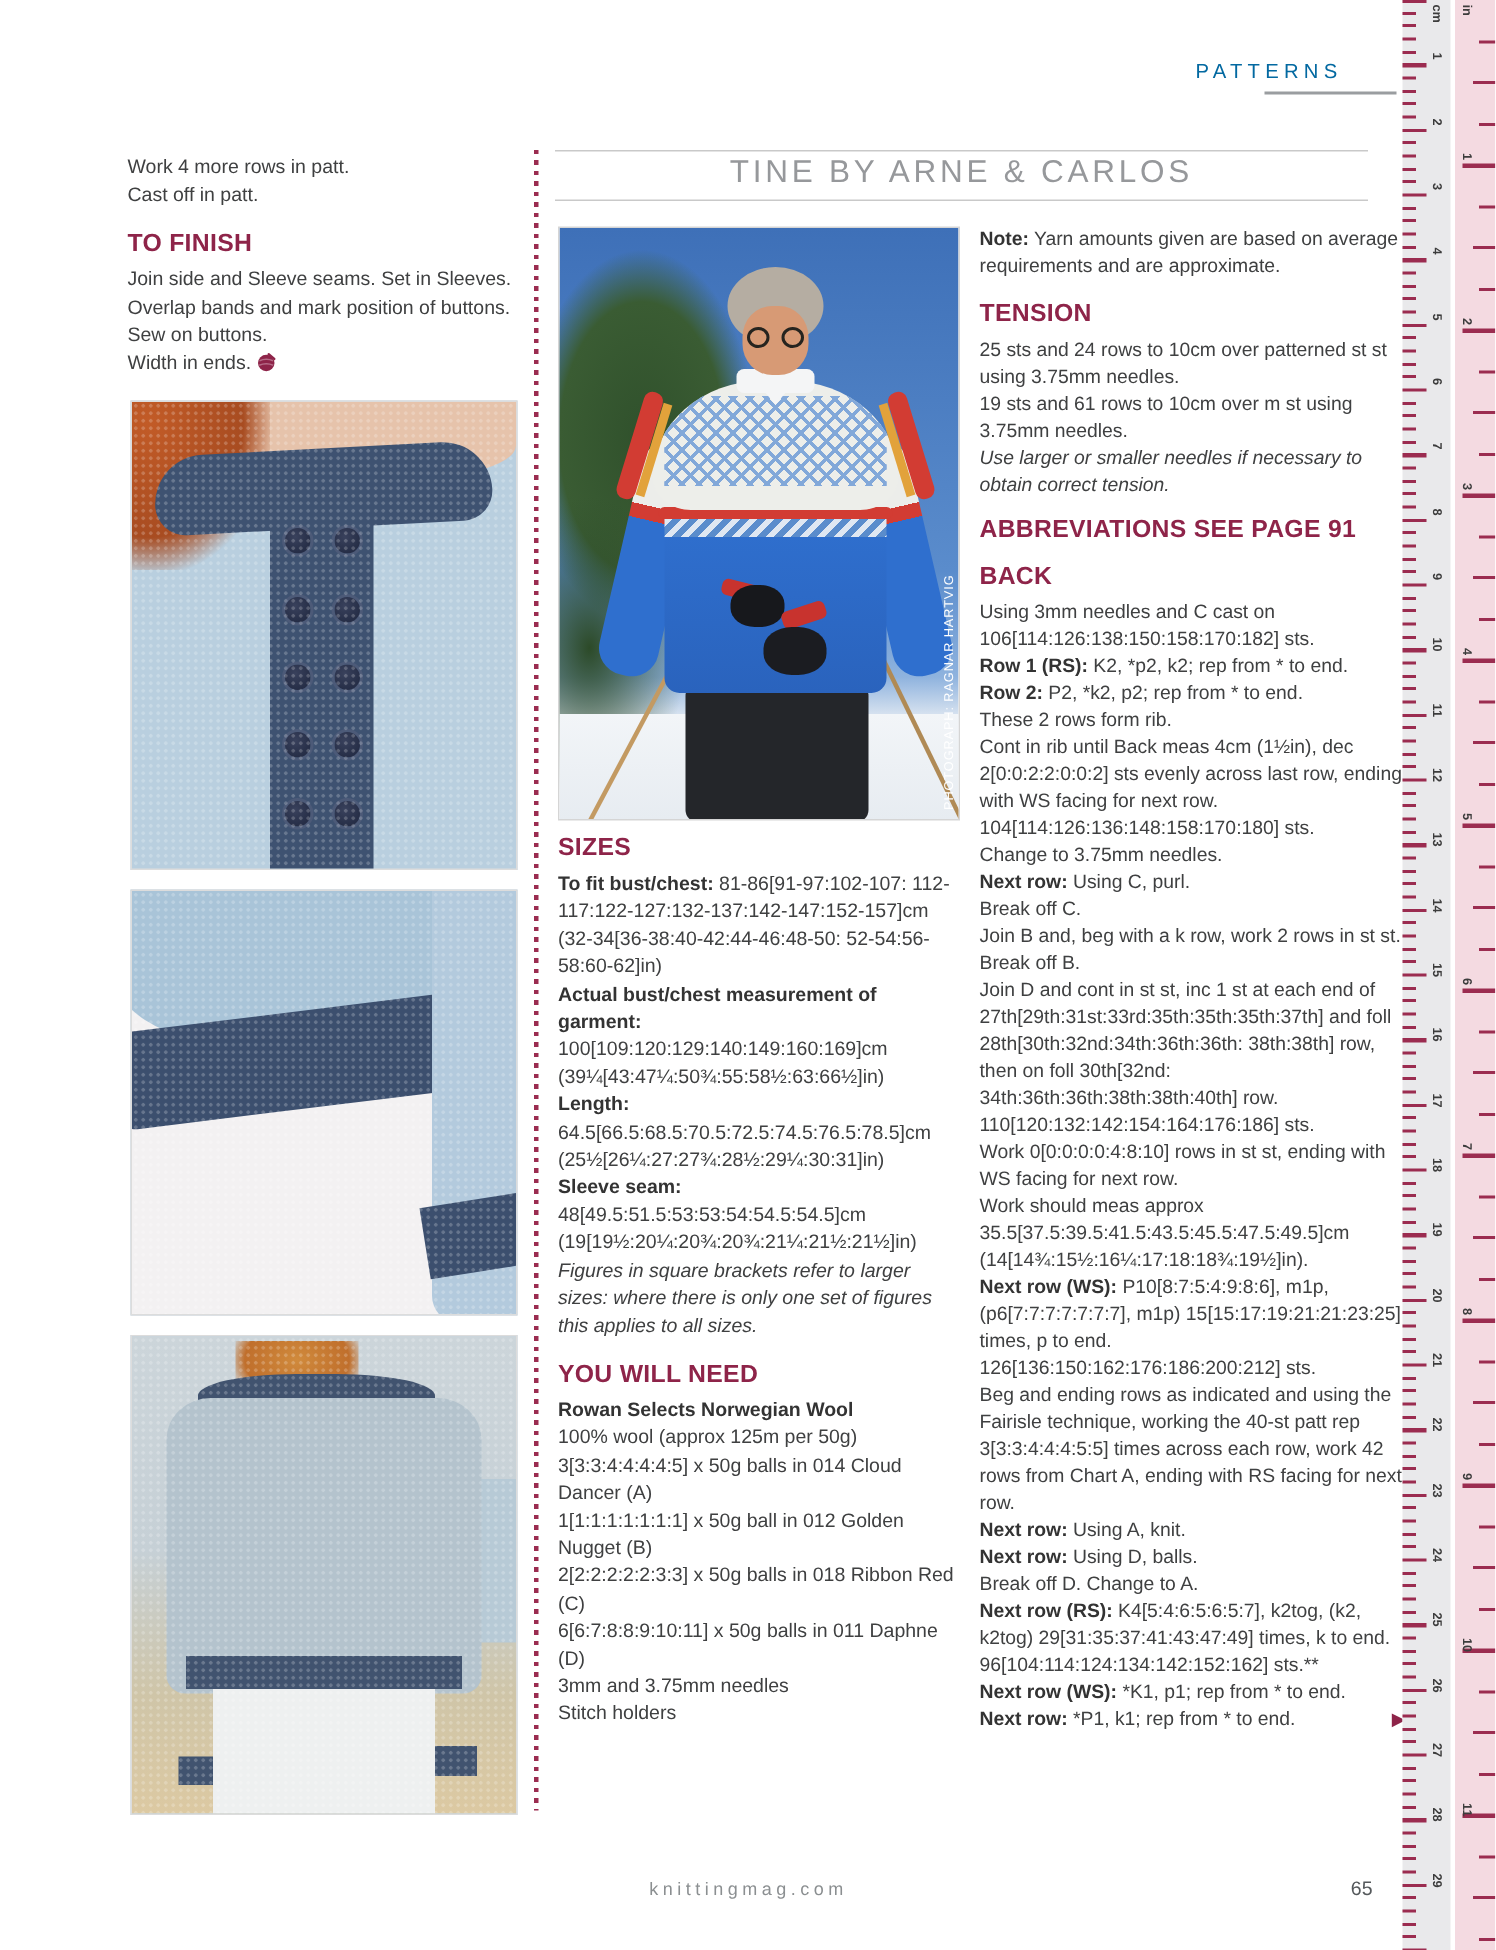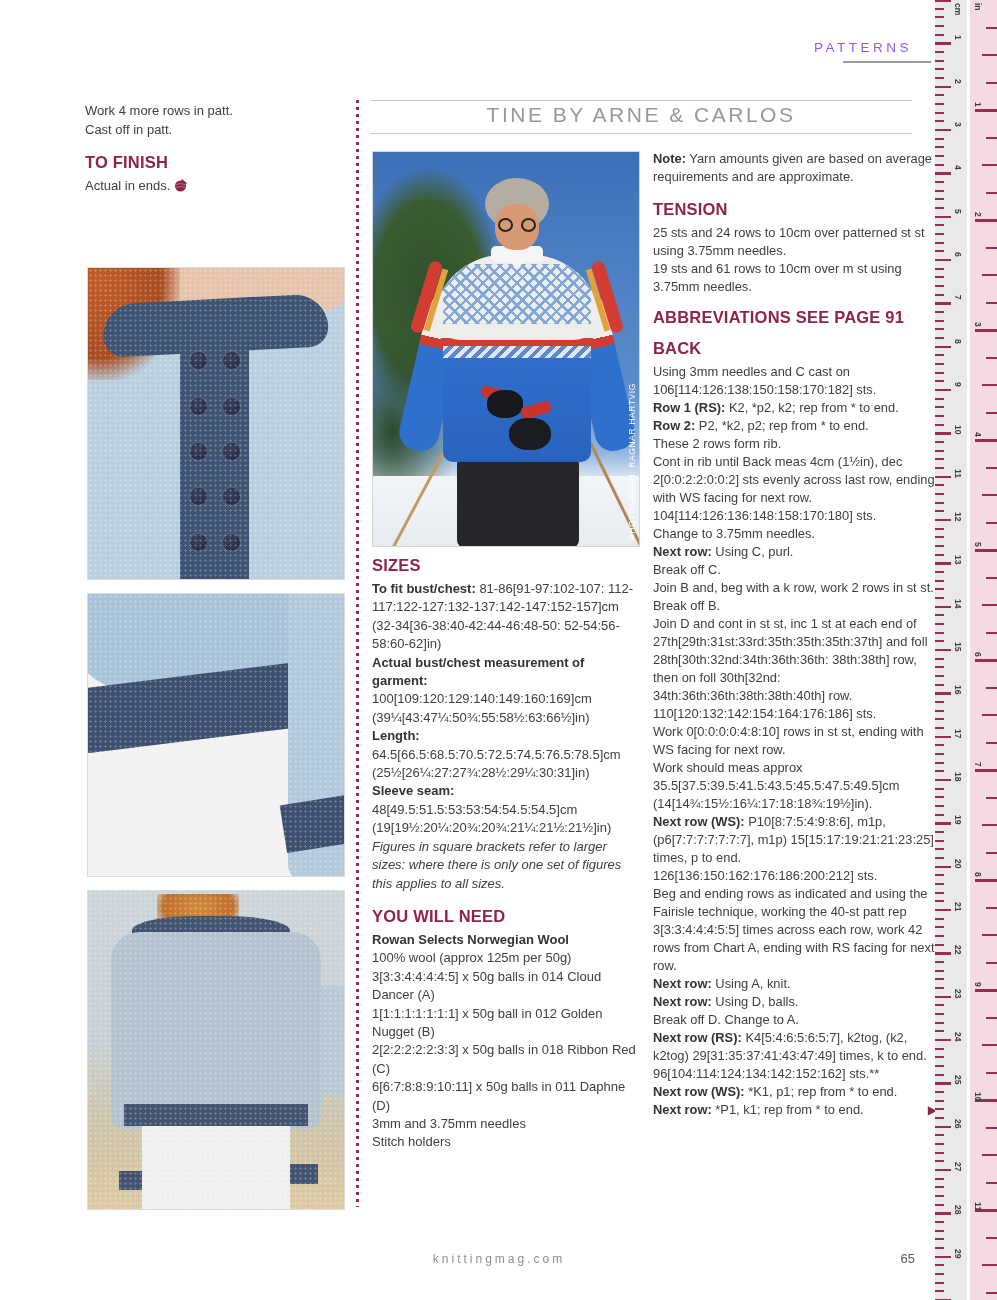--- a/index.html
+++ b/index.html
@@ -15,22 +15,22 @@
         font-family:"Liberation Sans",sans-serif;color:var(--body-text);}
 
   
   .para{font-size:13px;line-height:18.4px;}
   .para b{font-weight:bold;color:#333;}
   .italic{font-style:italic;}
   .h-section{color:var(--heading);font-size:16.5px;font-weight:bold;letter-spacing:.2px;
              margin:14px 0 5px;white-space:nowrap;}
 
   
-  .patterns{position:absolute;left:780px;top:40px;width:132px;text-align:right;
-            font-size:13.5px;letter-spacing:3.5px;color:#8b5cf6;}
+  .patterns{position:absolute;left:780px;top:40px;width:132px;text-align:center;
+            font-size:13.5px;letter-spacing:3.5px;color:#0369a1;}
   .patterns-rule{position:absolute;left:843px;top:61px;width:88px;height:2px;background:#9a9da0;}
   .footer-url{position:absolute;left:85px;top:1252px;width:828px;text-align:center;
               font-size:12px;letter-spacing:3px;color:#8b8f91;}
   .page-num{position:absolute;right:82px;top:1251px;font-size:13px;color:#55595c;}
 
   
   .title-line{position:absolute;left:370px;width:542px;height:1px;background:#c9c9c9;}
   .page-title{position:absolute;left:370px;top:103px;width:542px;text-align:center;
               font-size:21px;letter-spacing:2.5px;color:var(--title-gray);font-weight:normal;}
 
@@ -149,22 +149,23 @@
 
   <div class="dotted-sep"></div>
 
   <div class="left-col">
     <div>
 
     <div class="para">Work 4 more rows in patt.</div>
         <div class="para">Cast off in patt.</div>
       </div>
     <div class="h-section">TO FINISH</div>
+    <div class="para">Join side and Sleeve seams. Set in Sleeves. Overlap bands and mark position of buttons. Sew on buttons.</div>
     <div class="para">
-      <span>Actual in ends.</span><span class="yarn-icon"><svg width="15" height="15" viewBox="0 0 15 15">
+      <span>Width in ends.</span><span class="yarn-icon"><svg width="15" height="15" viewBox="0 0 15 15">
             <circle cx="6.5" cy="8" r="5.5" fill="#8e2449"></circle>
             <path d="M2 6.5 Q6.5 4.5 11 6.5 M1.8 9.5 Q6.5 7.5 11.2 9.5" stroke="#b56b87" stroke-width="1" fill="none"></path>
             <rect x="8" y="1" width="6.5" height="1.6" rx="0.8" transform="rotate(40 8 1)" fill="#8e2449"></rect>
           </svg></span>
     </div>
   </div>
 
   <div class="photo" style="top:267px;height:311px;">
     <div class="abs p1-skin"></div>
     <div class="abs p1-hair"></div>
@@ -262,20 +263,21 @@
 
   <div class="right-col">
     <div class="para">
       <b>Note:</b><span> Yarn amounts given are based on average requirements and are approximate.</span>
     </div>
     <div class="h-section">TENSION</div>
     <div>
 
     <div class="para"><b></b><span>25 sts and 24 rows to 10cm over patterned st st using 3.75mm needles.</span></div>
         <div class="para"><b></b><span>19 sts and 61 rows to 10cm over m st using 3.75mm needles.</span></div>
+        <div class="para italic"><b></b><span>Use larger or smaller needles if necessary to obtain correct tension.</span></div>
       </div>
     <div class="h-section" style="margin-top:12px">ABBREVIATIONS SEE PAGE 91</div>
     <div class="h-section" style="margin-top:12px">BACK</div>
     <div>
 
     <div class="para"><b></b><span>Using 3mm needles and C cast on 106[114:126:138:150:158:170:182] sts.</span></div>
         <div class="para"><b>Row 1 (RS):</b><span> K2, *p2, k2; rep from * to end.</span></div>
         <div class="para"><b>Row 2:</b><span> P2, *k2, p2; rep from * to end.</span></div>
         <div class="para"><b></b><span>These 2 rows form rib.</span></div>
         <div class="para"><b></b><span>Cont in rib until Back meas 4cm (1½in), dec 2[0:0:2:2:0:0:2] sts evenly across last row, ending with WS facing for next row.</span></div>

